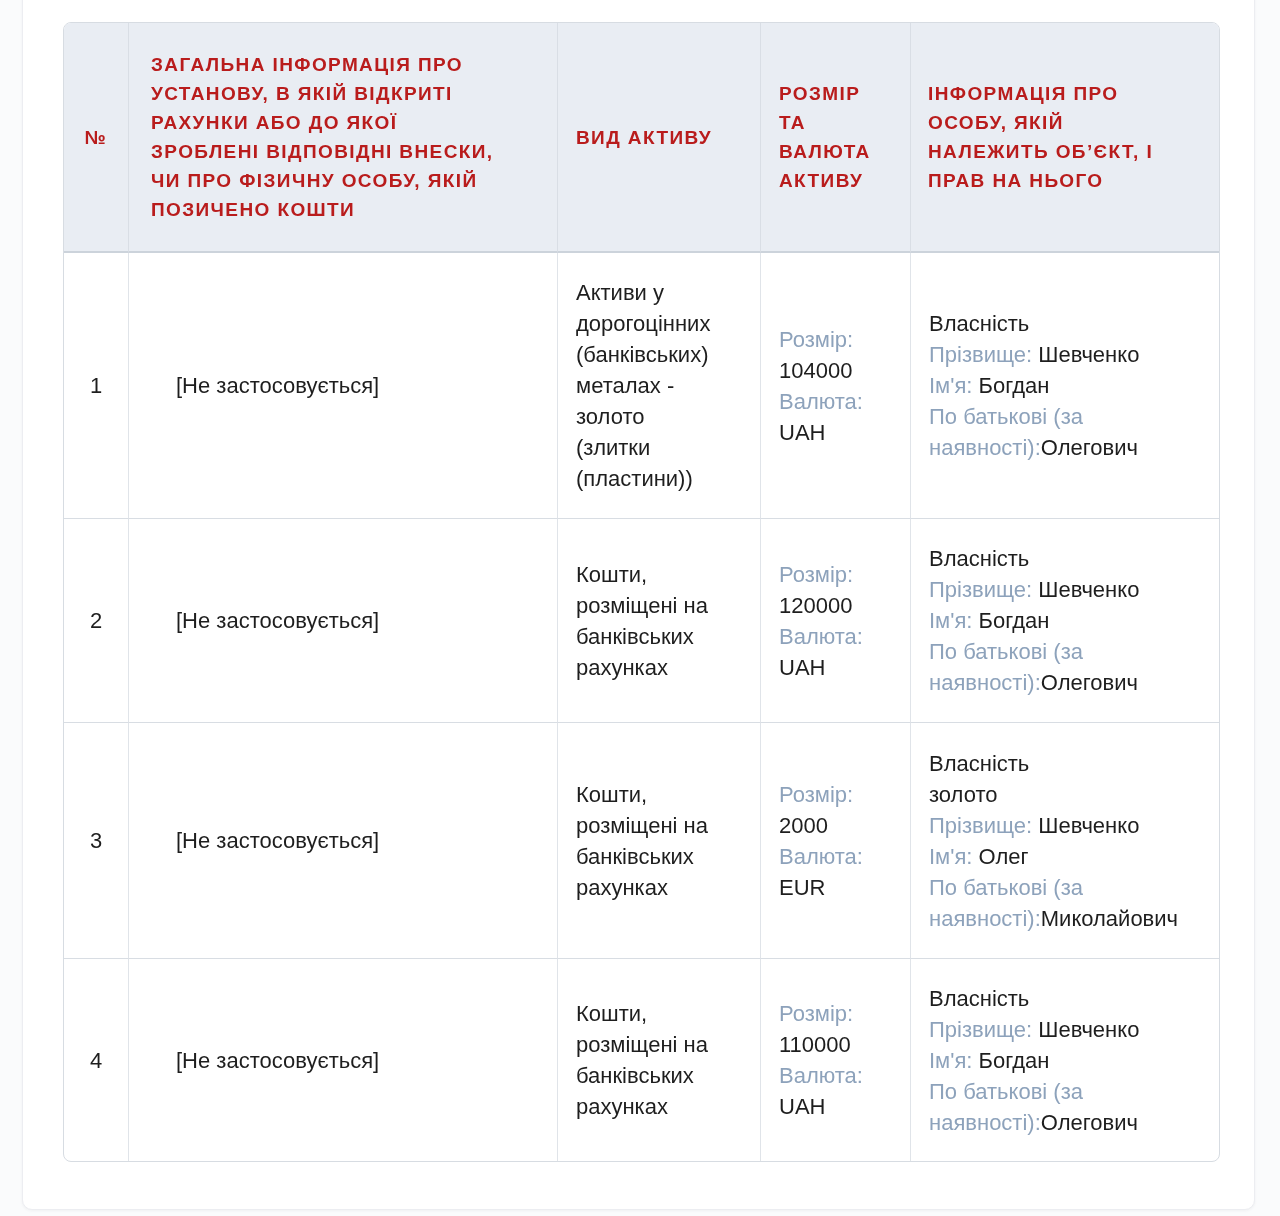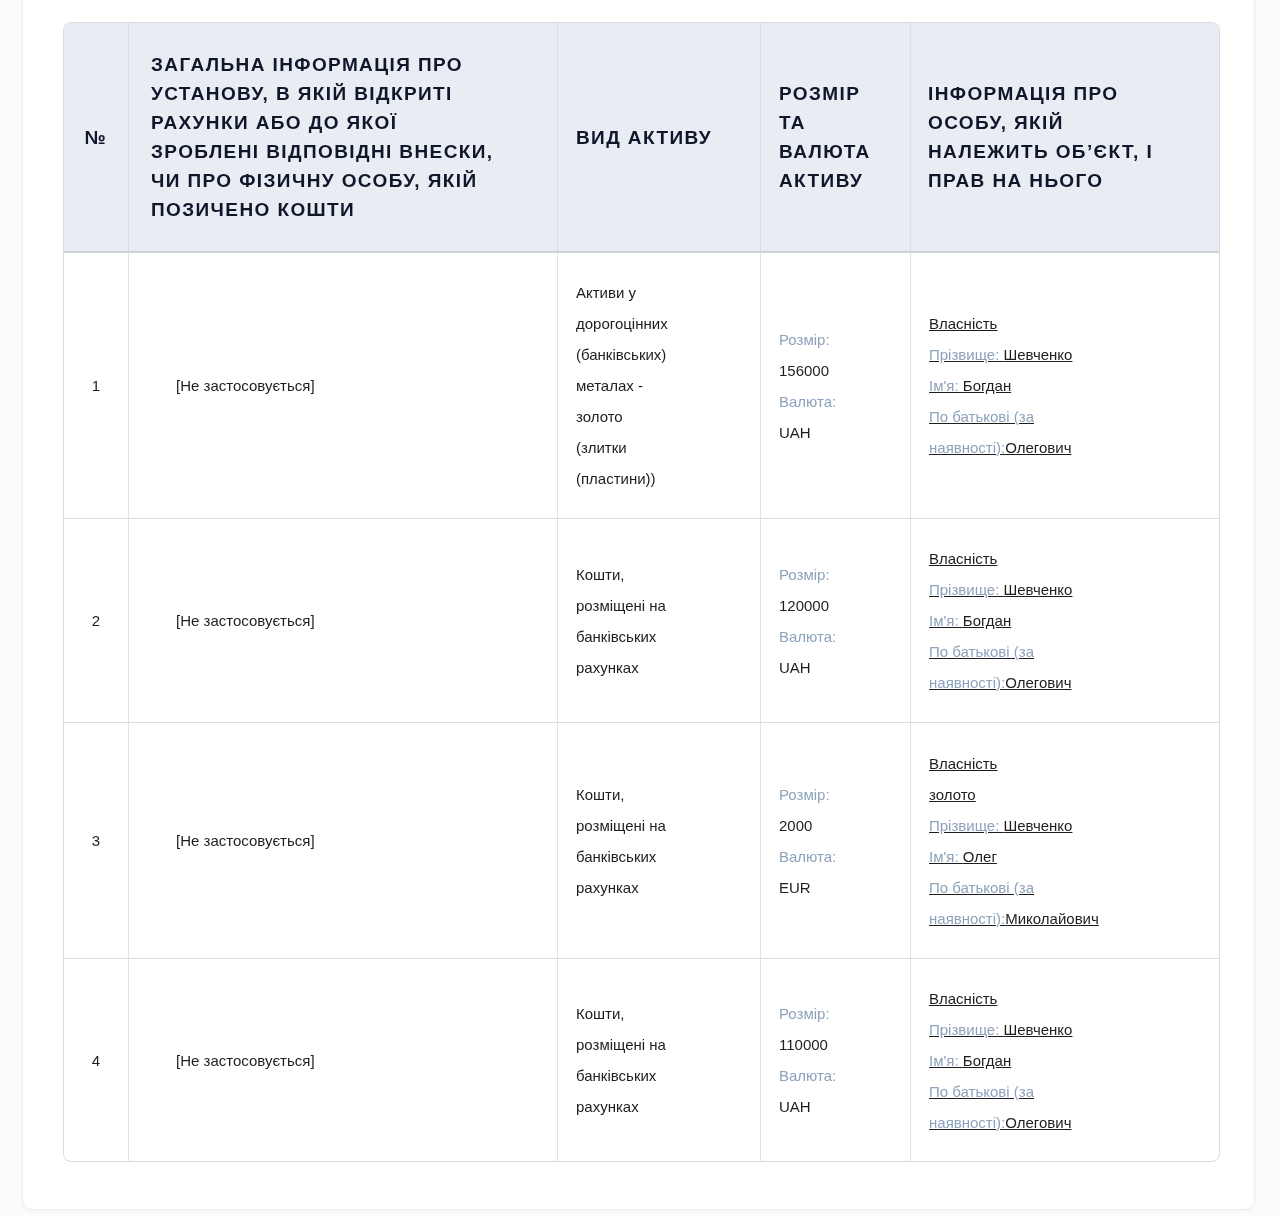--- a/index.html
+++ b/index.html
@@ -34,32 +34,32 @@
   }
   thead tr { height: 230px; }
   tr.r1 { height: 266px; }
   tr.r2 { height: 204px; }
   tr.r3 { height: 236px; }
   tr.r4 { height: 202px; }
 
   th, td { vertical-align: middle; }
   th {
     background: #e9edf3;
-    color: #0f172a;
+    color: #b91c1c;
     font-size: 19px;
     font-weight: bold;
     letter-spacing: 1.4px;
     line-height: 29px;
     text-align: left;
     white-space: pre-line;
     border-bottom: 2px solid #ccd3db;
     border-right: 1px solid #d9dee5;
   }
   td {
-    font-size: 15px;
+    font-size: 22px;
     color: #1e1e1e;
     line-height: 31px;
     border-bottom: 1px solid #d8dde3;
     border-right: 1px solid #e0e4e9;
   }
   th:last-child, td:last-child { border-right: none; }
   tbody tr:last-child td { border-bottom: none; }
   thead th:first-child { border-top-left-radius: 7px; }
   thead th:last-child  { border-top-right-radius: 7px; }
   tbody tr:last-child td:first-child { border-bottom-left-radius: 7px; }
@@ -72,21 +72,21 @@
   .col-owner  { width: 308px; }
 
   th.col-info   { padding-left: 22px; padding-right: 18px; }
   th.col-type   { padding-left: 18px; padding-right: 12px; margin-top: 16px; }
   th.col-amount { padding-left: 18px; padding-right: 2px; }
   th.col-owner  { padding-left: 17px; padding-right: 12px; margin-top: 24px; }
 
   td.col-info   { padding-left: 47px; padding-right: 36px; }
   td.col-type   { padding-left: 18px; padding-right: 14px; white-space: pre-line; }
   td.col-amount { padding-left: 18px; padding-right: 24px; }
-  td.col-owner  { padding-left: 18px; padding-right: 14px; text-decoration: underline; }
+  td.col-owner  { padding-left: 18px; padding-right: 14px; }
 
   .label { color: #8da2bb; }
   .pre   { white-space: pre-line; }
   .line, .block { line-height: 31px; }
 </style>
 </head>
 <body>
 
 <div class="card">
   <div class="table-wrap">
@@ -118,21 +118,21 @@
           <td class="col-info">[Не застосовується]</td>
           <td class="col-type">Активи у
 дорогоцінних
 (банківських)
 металах -
 золото
 (злитки
 (пластини))</td>
           <td class="col-amount">
             <div class="block label">Розмір:</div>
-            <div class="block">156000</div>
+            <div class="block">104000</div>
             <div class="block label">Валюта:</div>
             <div class="block">UAH</div>
           </td>
           <td class="col-owner">
             <div class="line">Власність</div>
             <div class="line"><span class="label">Прізвище: </span><span>Шевченко</span></div>
             <div class="line"><span class="label">Ім'я: </span><span>Богдан</span></div>
             <div class="line"><span class="label pre">По батькові (за
 наявності):</span><span>Олегович</span></div>
           </td>

